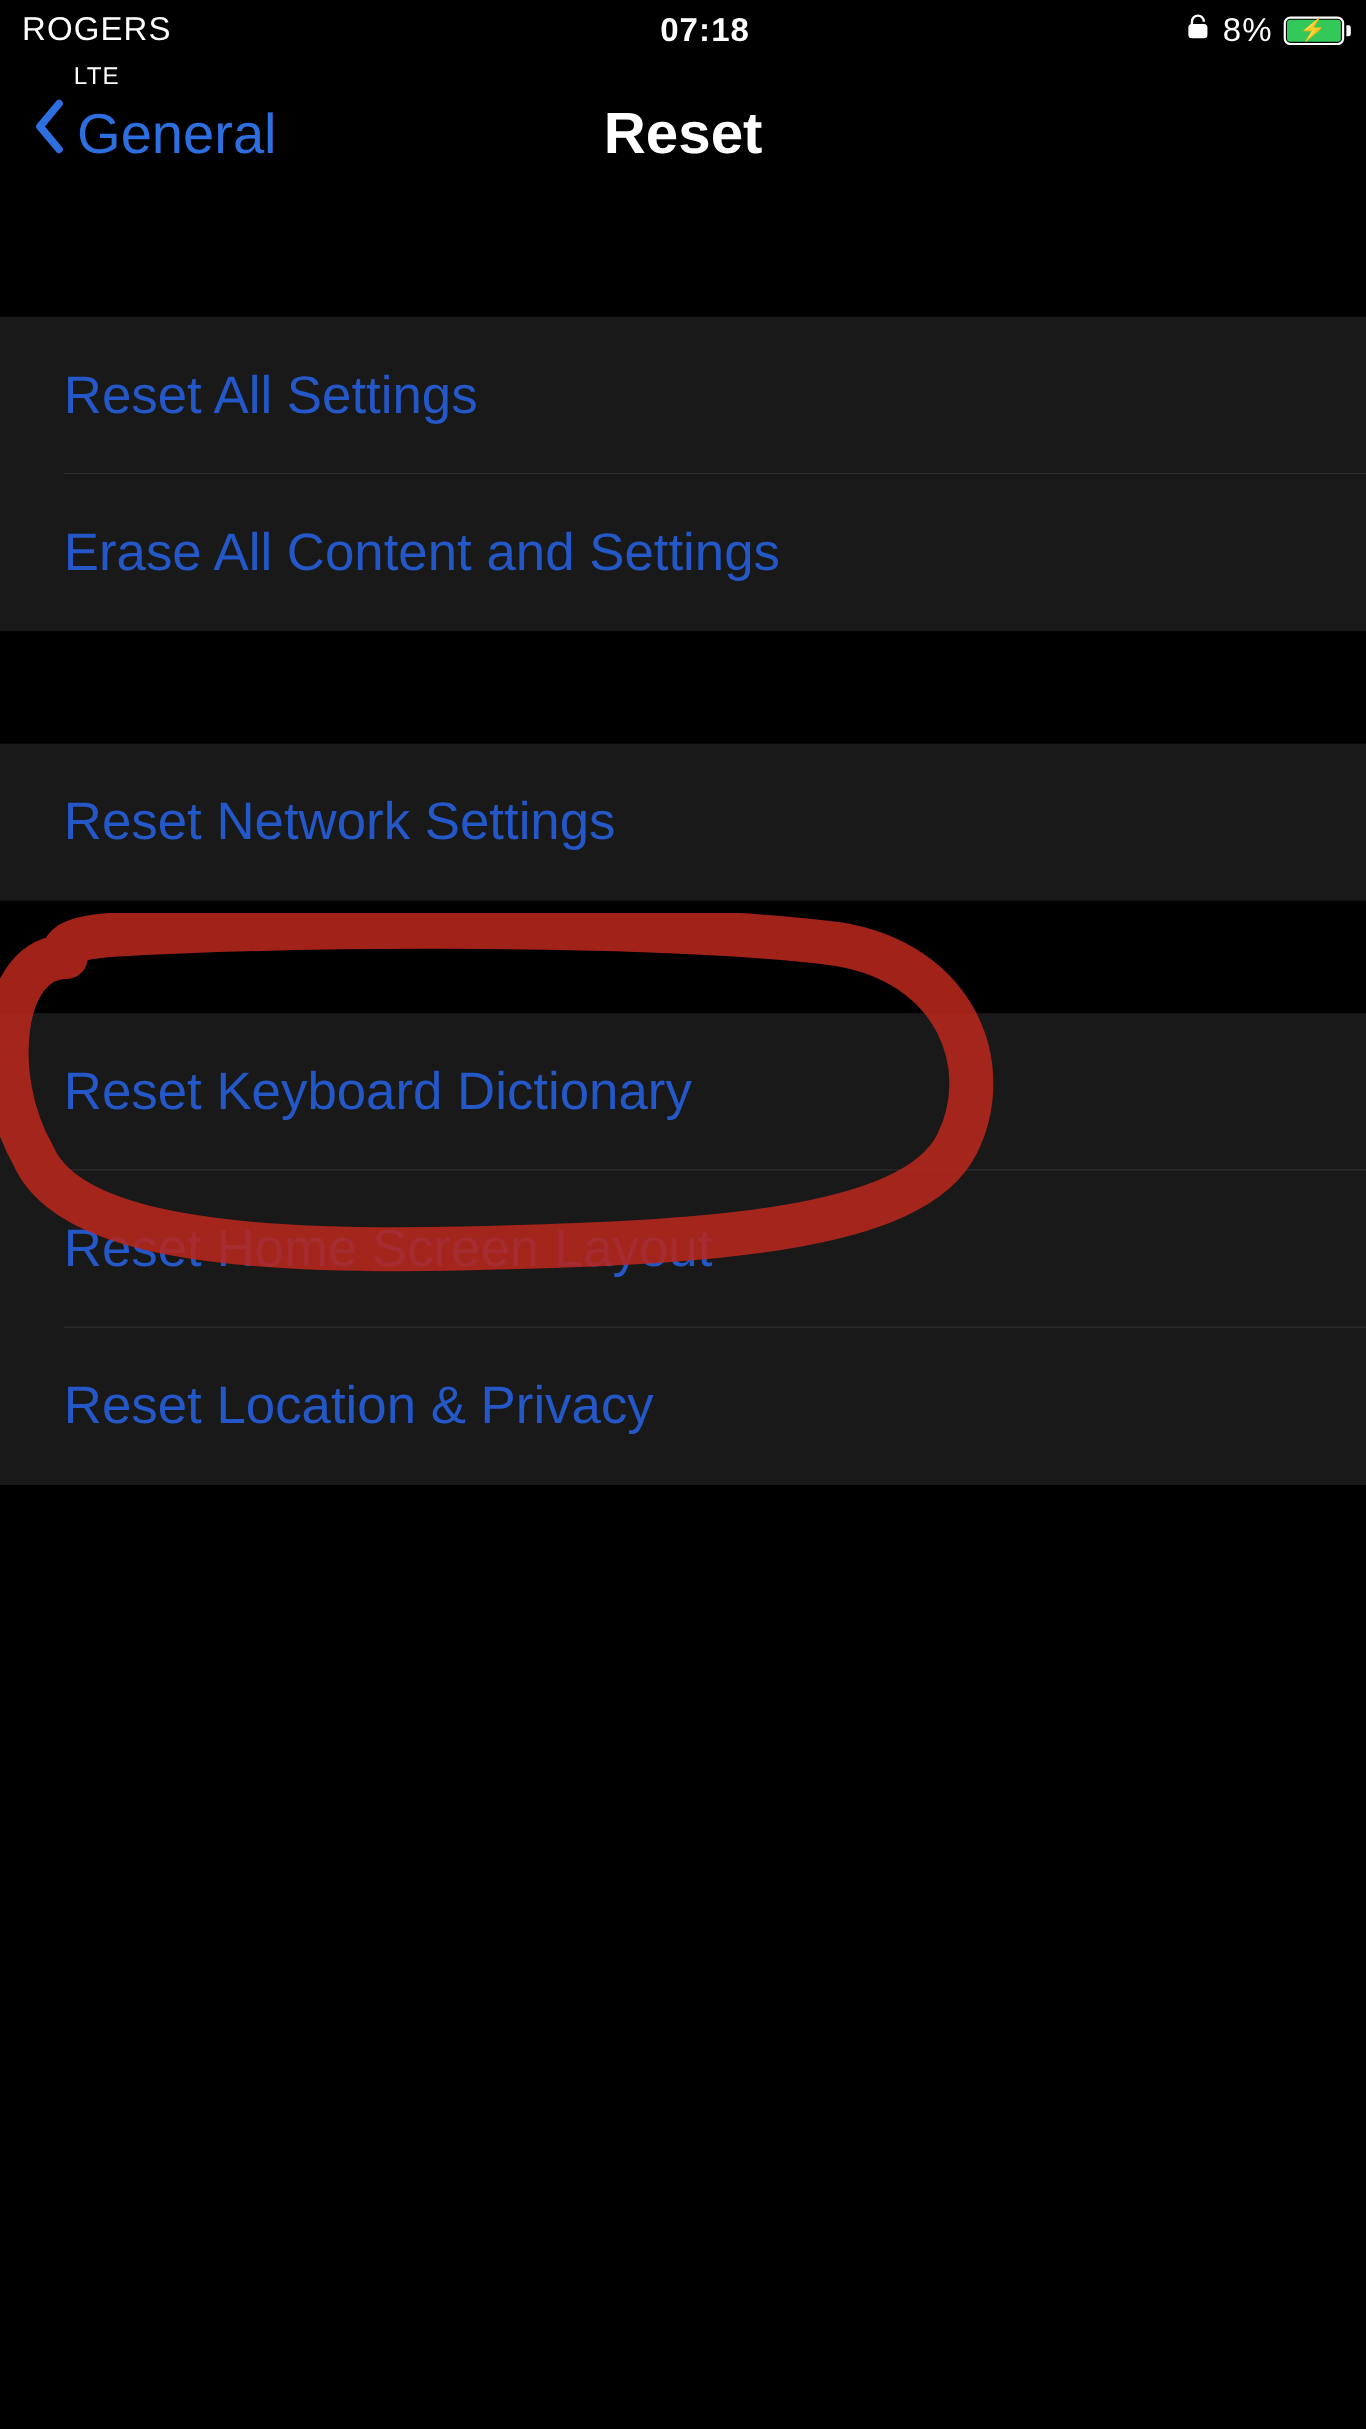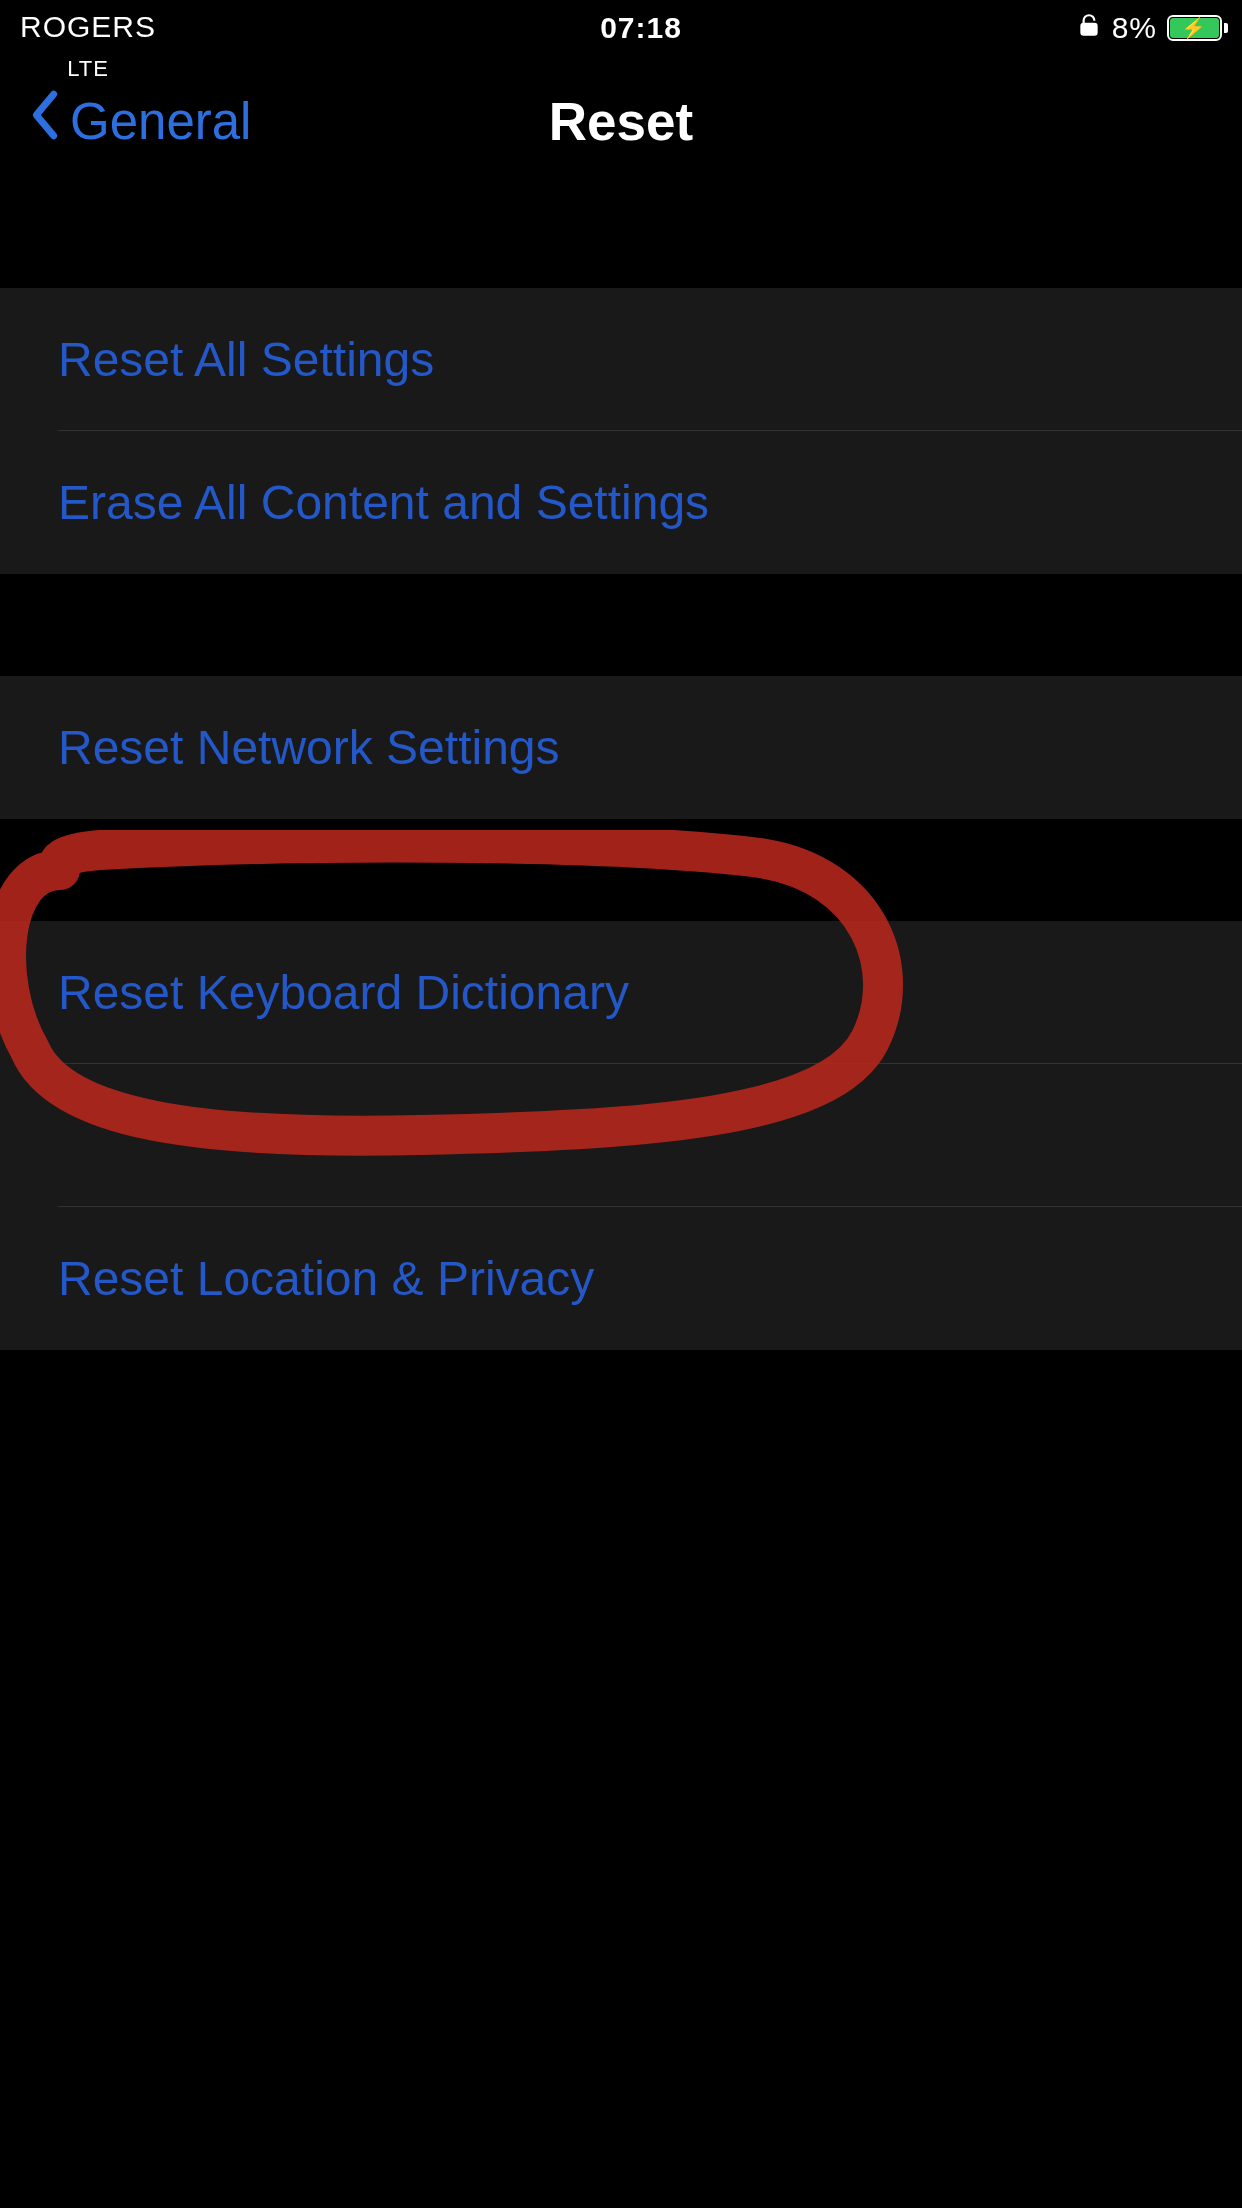--- a/index.html
+++ b/index.html
@@ -184,20 +184,21 @@
 </div>
 
 <div class="spacer-small"></div>
 
 <div class="list-group">
   <div class="list-item">
     <span>Reset Keyboard Dictionary</span>
     <span class="sep"></span>
   </div>
   <div class="list-item">
+    <span>Reset Home Screen Layout</span>
     <span class="sep"></span>
   </div>
   <div class="list-item">
     <span>Reset Location &amp; Privacy</span>
 
   </div>
 </div>
 
 <svg class="highlight-annotation" style="left:0px; top:830px;" width="920" height="360" viewBox="0 0 920 360">
   <path d="M 60 40

